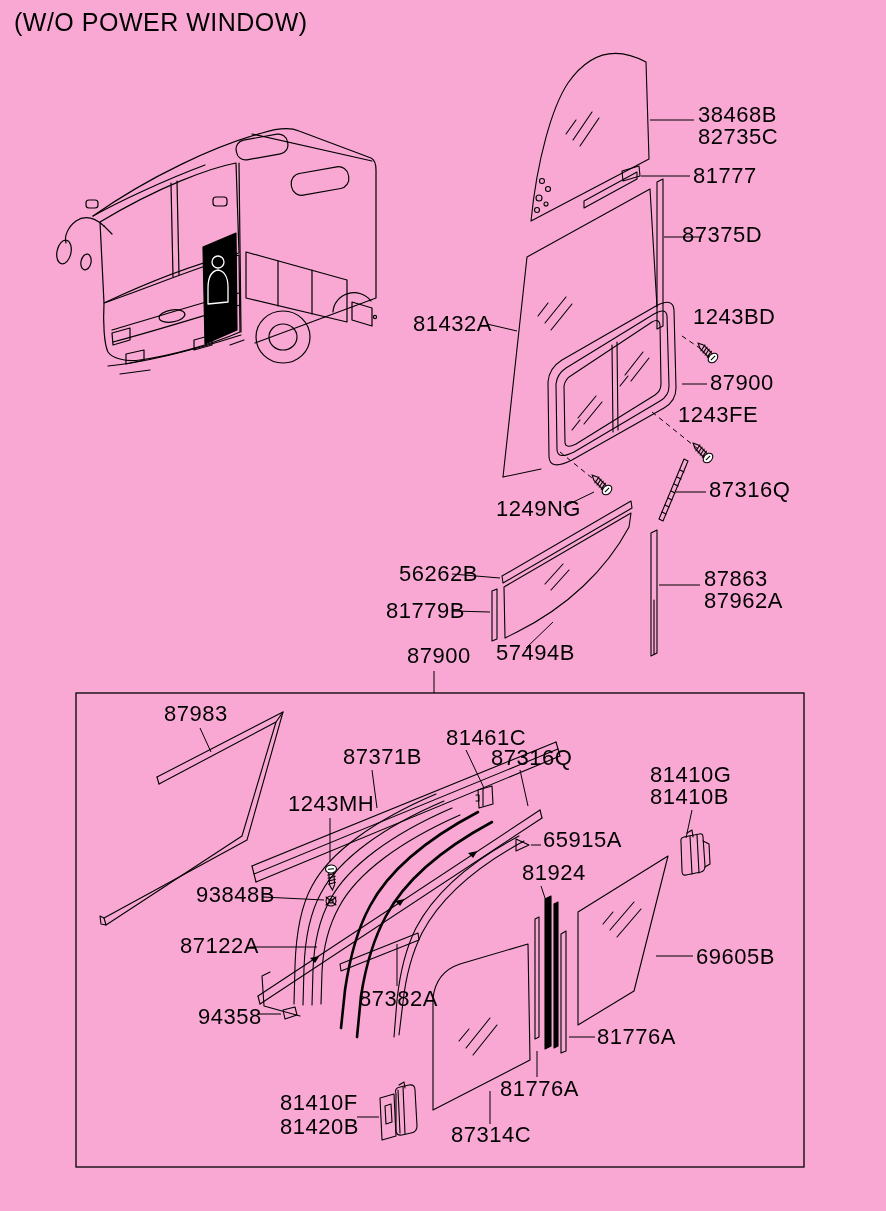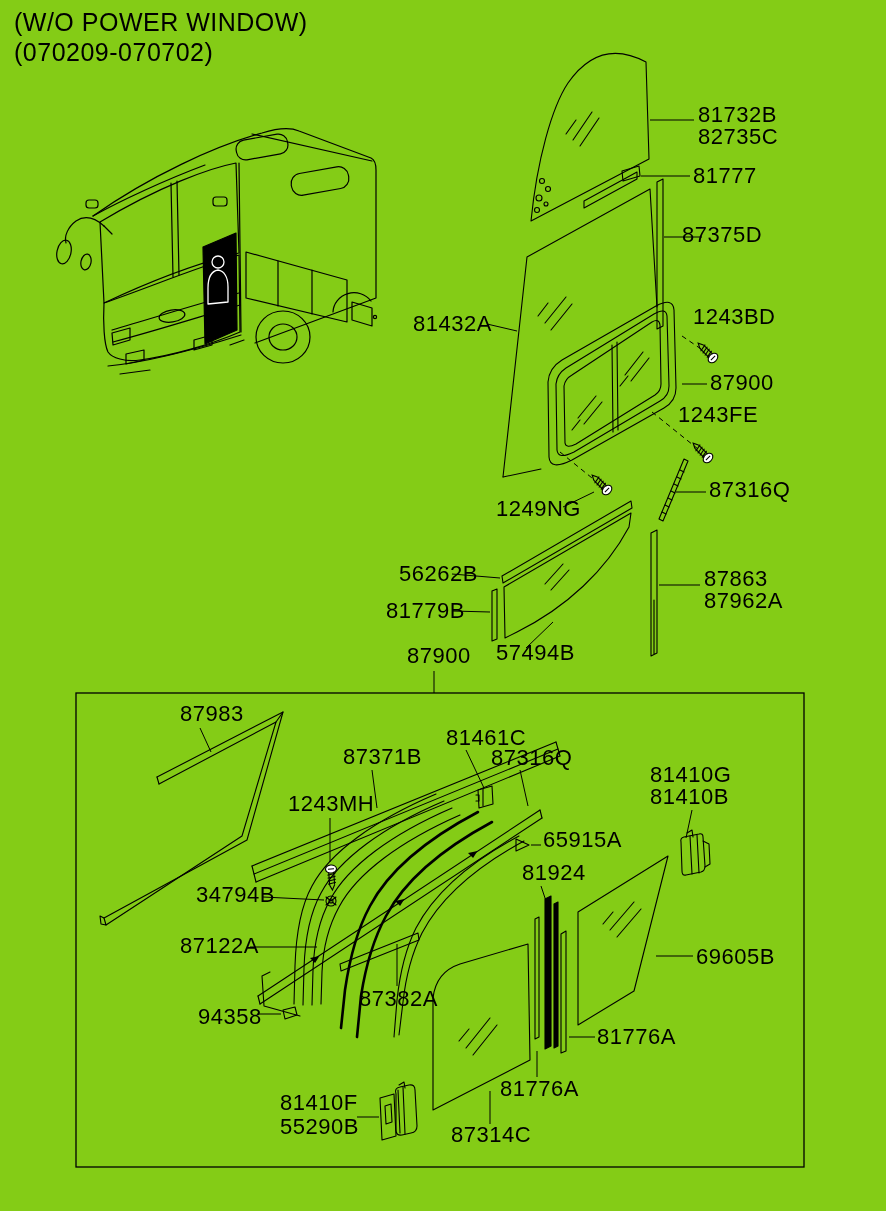--- a/index.html
+++ b/index.html
@@ -1,17 +1,17 @@
 <!DOCTYPE html>
 <html><head>
 <meta charset="utf-8">
 <style>
   html,body{margin:0;padding:0;background:#ffffff;}
   #stage{
-    position:relative;width:886px;height:1211px;background:#84cc16;
+    position:relative;width:886px;height:1211px;background:#f9a8d4;
     font-family:"Liberation Sans", sans-serif;color:#000;overflow:hidden;
   }
   #art{position:absolute;left:0;top:0;}
   .title-line{
     position:absolute;left:14px;font-size:25px;line-height:28px;
     color:#000;white-space:nowrap;letter-spacing:0.5px;
   }
   .plabel{
     position:absolute;font-size:22px;line-height:22px;color:#000;
     white-space:nowrap;letter-spacing:0.5px;
@@ -287,51 +287,50 @@
       <line x1="692" y1="810" x2="686" y2="838"></line>
       <line x1="656" y1="956" x2="693" y2="956"></line>
       <line x1="569" y1="1037" x2="595" y2="1037"></line>
       <line x1="537" y1="1051" x2="537" y2="1077"></line>
       <line x1="357" y1="1117" x2="379" y2="1117"></line>
       <line x1="490" y1="1091" x2="490" y2="1124"></line>
     </g>
   </svg>
 
   <div class="title-line" style="top:8px">(W/O POWER WINDOW)</div>
-  <div class="title-line" style="top:38px">(070209-070702)</div>
-
-  <div class="plabel" style="left:698px;top:104px">81732B</div>
+
+  <div class="plabel" style="left:698px;top:104px">38468B</div>
   <div class="plabel" style="left:698px;top:126px">82735C</div>
   <div class="plabel" style="left:693px;top:165px">81777</div>
   <div class="plabel" style="left:682px;top:224px">87375D</div>
   <div class="plabel" style="left:413px;top:313px">81432A</div>
   <div class="plabel" style="left:693px;top:306px">1243BD</div>
   <div class="plabel" style="left:710px;top:372px">87900</div>
   <div class="plabel" style="left:678px;top:404px">1243FE</div>
   <div class="plabel" style="left:709px;top:479px">87316Q</div>
   <div class="plabel" style="left:496px;top:498px">1249NG</div>
   <div class="plabel" style="left:399px;top:563px">56262B</div>
   <div class="plabel" style="left:386px;top:600px">81779B</div>
   <div class="plabel" style="left:496px;top:642px">57494B</div>
   <div class="plabel" style="left:704px;top:568px">87863</div>
   <div class="plabel" style="left:704px;top:590px">87962A</div>
   <div class="plabel" style="left:407px;top:645px">87900</div>
-  <div class="plabel" style="left:180px;top:703px">87983</div>
+  <div class="plabel" style="left:164px;top:703px">87983</div>
   <div class="plabel" style="left:343px;top:746px">87371B</div>
   <div class="plabel" style="left:288px;top:793px">1243MH</div>
-  <div class="plabel" style="left:196px;top:884px">34794B</div>
+  <div class="plabel" style="left:196px;top:884px">93848B</div>
   <div class="plabel" style="left:180px;top:935px">87122A</div>
   <div class="plabel" style="left:198px;top:1006px">94358</div>
   <div class="plabel" style="left:359px;top:988px">87382A</div>
   <div class="plabel" style="left:446px;top:727px">81461C</div>
   <div class="plabel" style="left:491px;top:747px">87316Q</div>
   <div class="plabel" style="left:543px;top:829px">65915A</div>
   <div class="plabel" style="left:522px;top:862px">81924</div>
   <div class="plabel" style="left:650px;top:764px">81410G</div>
   <div class="plabel" style="left:650px;top:786px">81410B</div>
   <div class="plabel" style="left:696px;top:946px">69605B</div>
   <div class="plabel" style="left:597px;top:1026px">81776A</div>
   <div class="plabel" style="left:500px;top:1078px">81776A</div>
   <div class="plabel" style="left:280px;top:1092px">81410F</div>
-  <div class="plabel" style="left:280px;top:1116px">55290B</div>
+  <div class="plabel" style="left:280px;top:1116px">81420B</div>
   <div class="plabel" style="left:451px;top:1124px">87314C</div>
 
 </div>
 
 </body></html>

